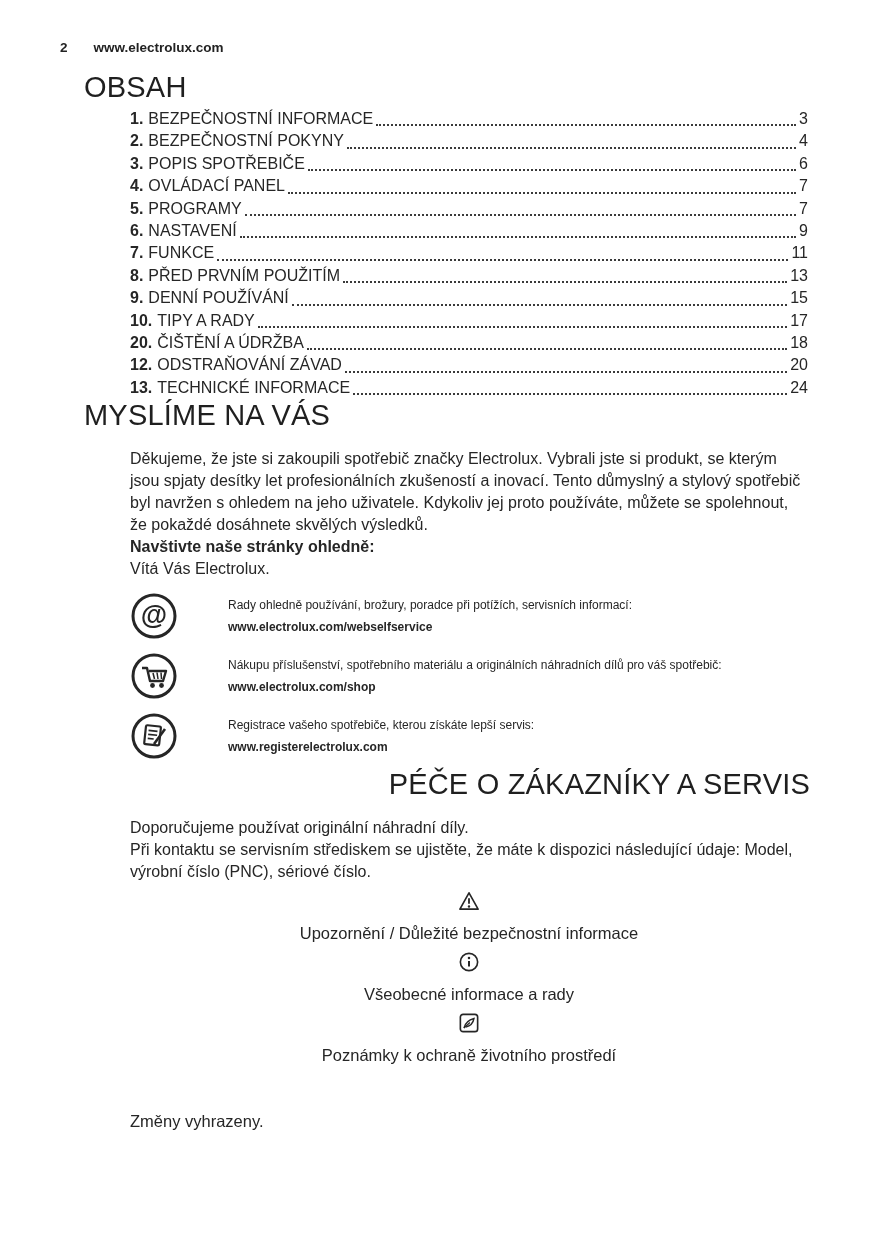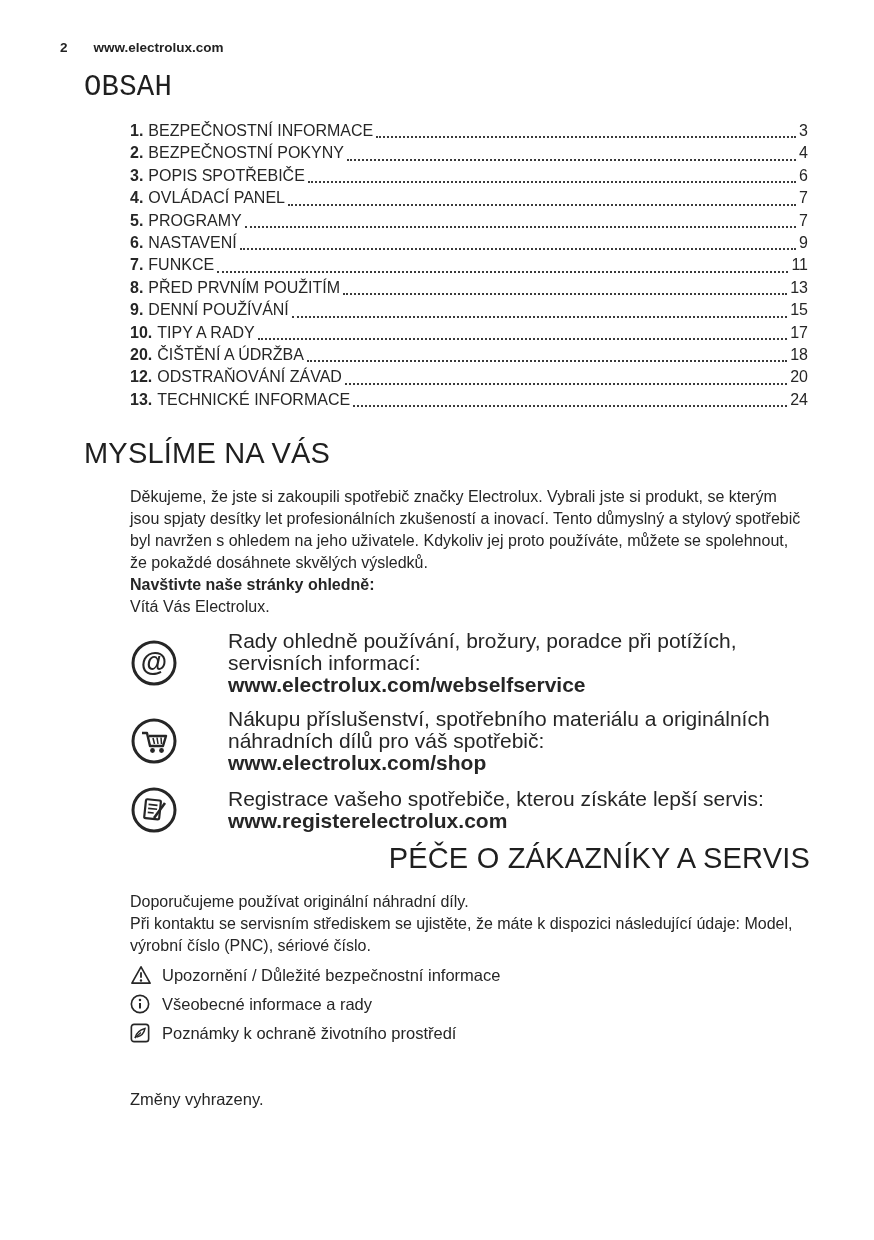--- a/index.html
+++ b/index.html
@@ -11,46 +11,46 @@
     overflow:hidden;
   }
   .page { padding:40px 64px 0 60px; }
 
   .header { display:flex; gap:26px; font-size:13.5px; font-weight:bold; color:#222; margin-bottom:16px; }
 
   h1.section-title {
     font-size:29px; font-weight:400; color:#1f1f1f;
     margin-left:24px; letter-spacing:0.2px;
   }
-  h1.toc-title { margin-bottom:16px;font-family:Liberation Mono, monospace; }
+  h1.toc-title { margin-bottom:4px; }
 
   .content { margin-left:70px; width:678px; }
 
   
   .toc { font-size:16px; }
   .toc-row { display:flex; align-items:flex-end; line-height:22.4px;justify-content:flex-end; }
   .toc-num { font-weight:bold; margin-right:5px; }
   .toc-dots { flex:1; border-bottom:2px dotted #3a3a3a; margin:0 3px 4px 3px; }
   .toc-page { }
 
   
   .body-text { font-size:16px; line-height:22px; }
   .bold { font-weight:bold; }
 
-  .section-gap-1 { margin-top:26px; margin-bottom:16px; }
+  .section-gap-1 { margin-bottom:16px; }
   .section-gap-2 { margin-top:8px; margin-bottom:16px;text-align:right; }
 
   
   .link-row { display:flex; align-items:center; gap:50px; margin-top:12px; }
   .link-row .icon-wrap { flex:0 0 48px; }
-  .link-row .link-text { font-size:21px; line-height:22px; }
+  .link-row .link-text { font-size:12px; line-height:22px; }
   .url { font-weight:bold; }
 
   
-  .note-row { display:flex; align-items:center; gap:10px; margin-top:7px; font-size:16.5px; line-height:22px; }
+  .note-row { display:flex; align-items:center; gap:10px; margin-top:7px; font-size:16.5px; line-height:22px;flex-direction:column; }
   .note-row .note-icon { flex:0 0 22px; display:flex; align-items:center; }
 
   .footer-note { margin-top:46px; font-size:16.5px; }
 
   svg { display:block; }
 </style>
 </head>
 <body>
 
 <div class="page">

